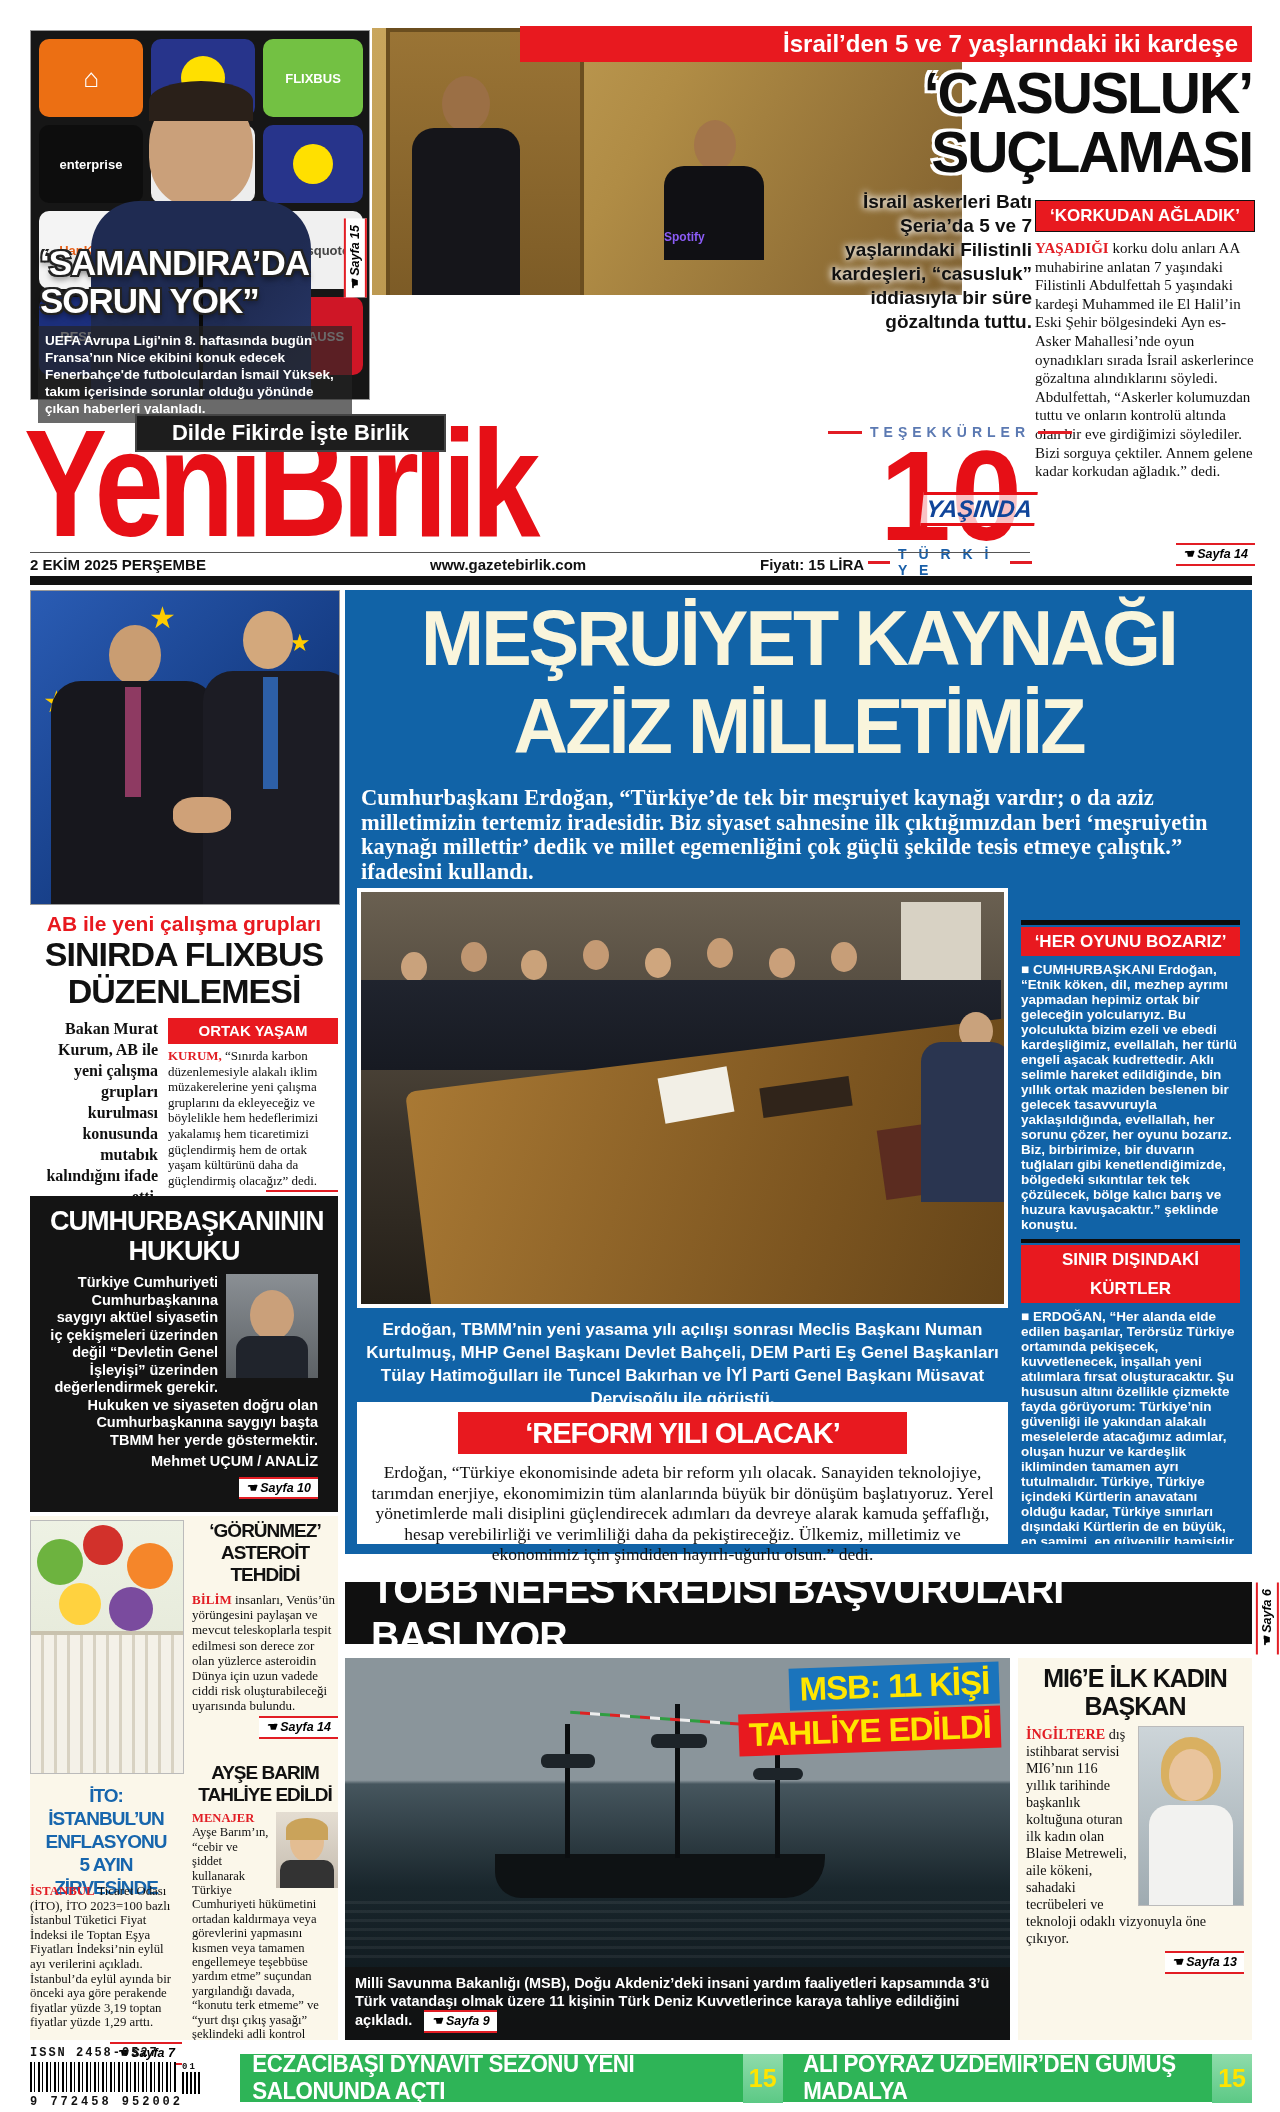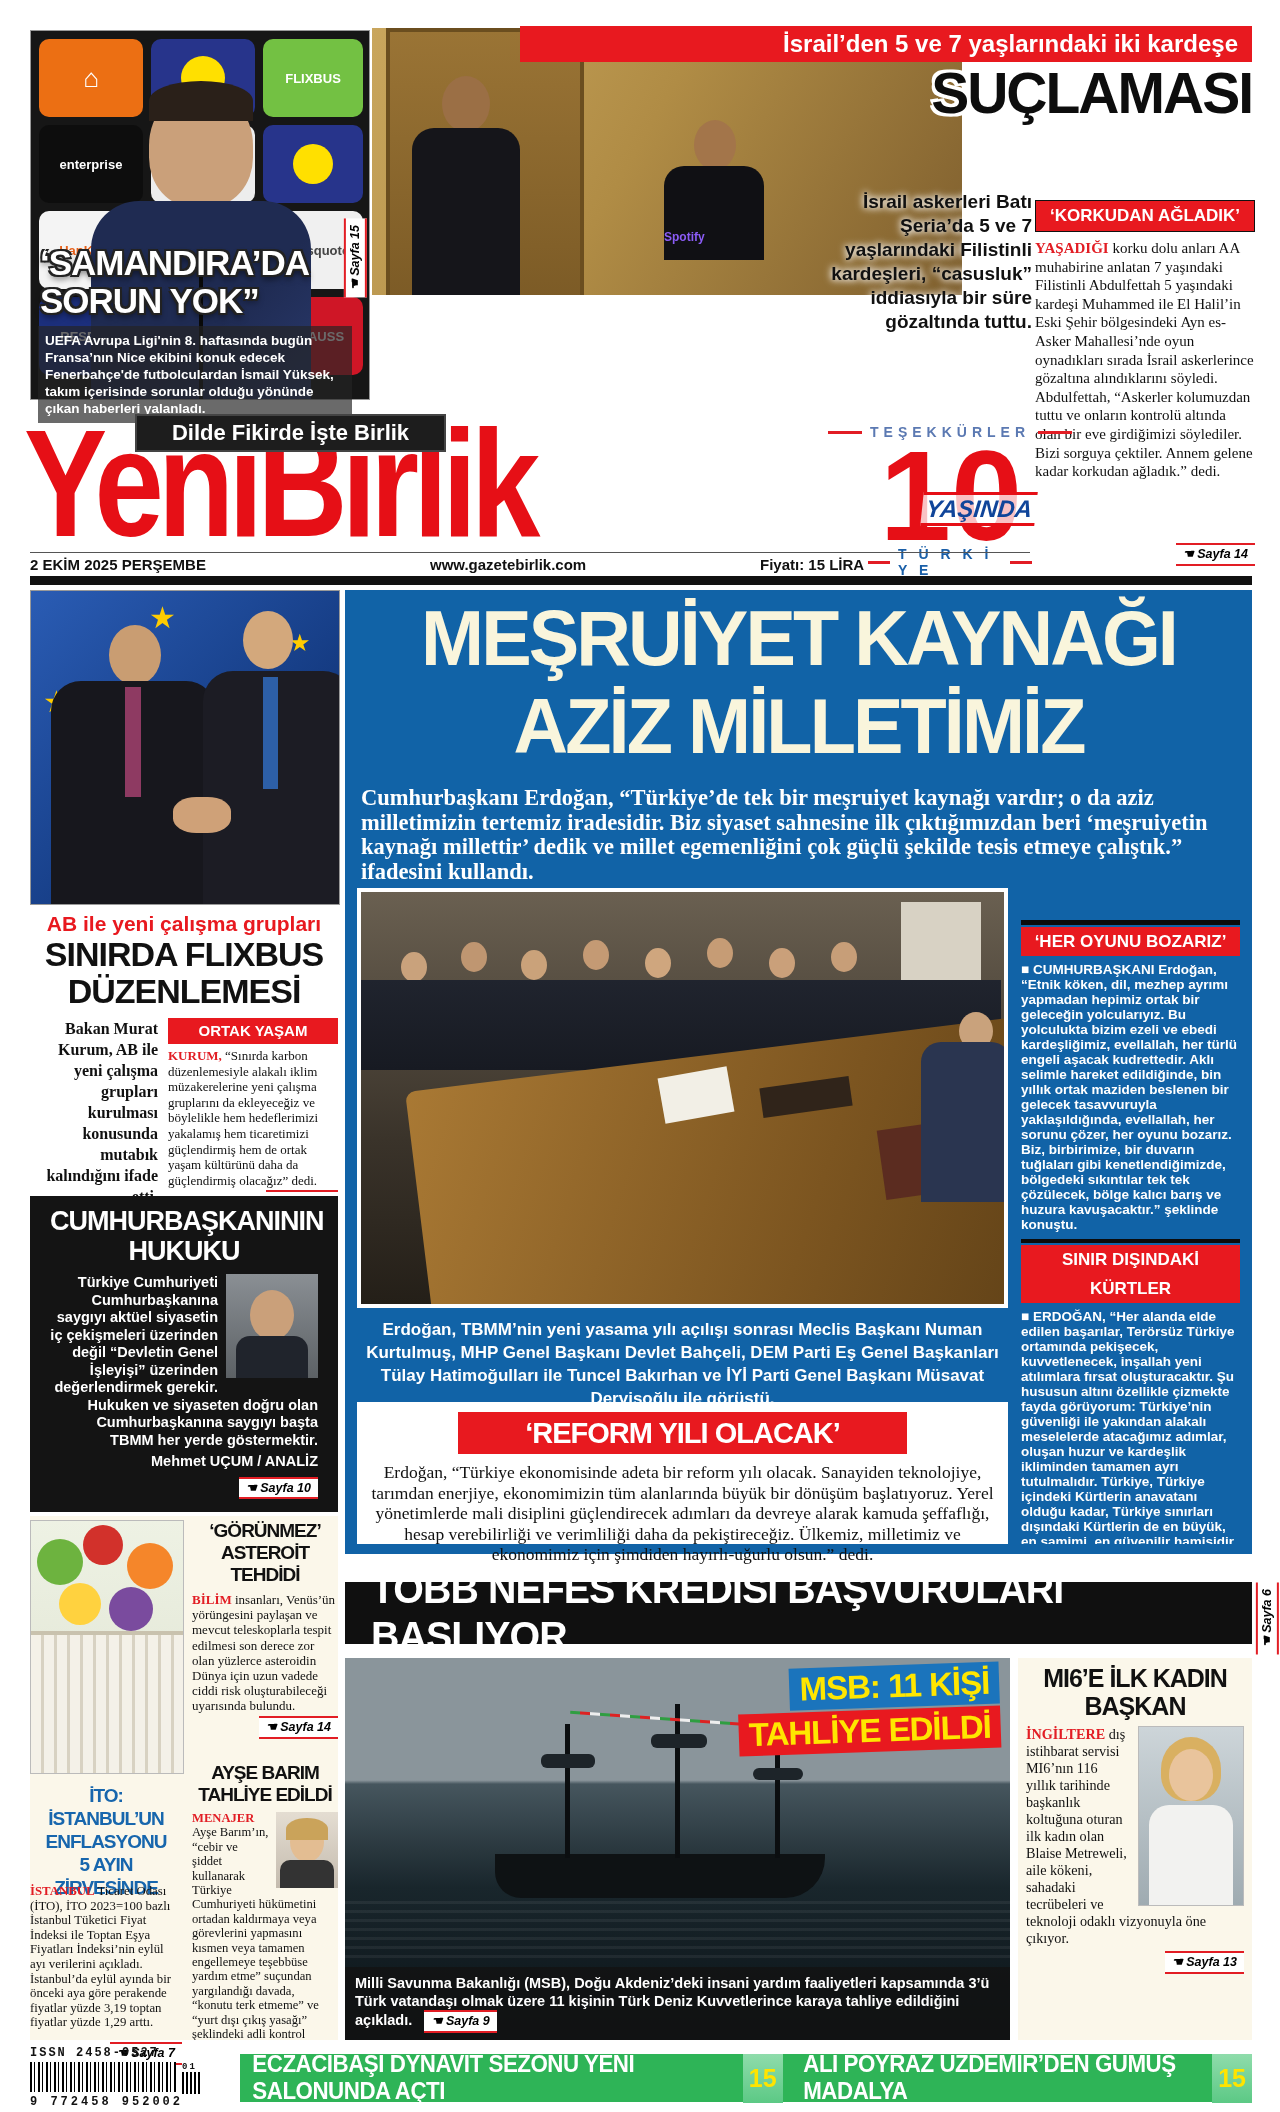--- a/index.html
+++ b/index.html
@@ -90,20 +90,21 @@
     <div class="shape" style="left:40px;top:100px;width:108px;height:167px;background:#15151a;border-radius:22px 22px 0 0"></div>
     <div class="headcirc" style="left:322px;top:92px;width:42px;height:50px;background:#a3754a"></div>
     <div class="shape" style="left:292px;top:138px;width:100px;height:94px;background:#101014;border-radius:20px 20px 0 0;color:#8b5cf6;font-weight:700;font-size:12px;text-align:left;padding-top:64px;box-sizing:border-box">
       <span>Spotify</span>
     </div>
   </div>
 
   <div class="abs" style="left:520px;top:26px;width:732px;height:36px;background:#e8191f;color:#fff;font-weight:700;font-size:24px;line-height:36px;text-align:right;padding-right:14px;box-sizing:border-box"><span>İsrail’den 5 ve 7 yaşlarındaki iki kardeşe</span></div>
 
   <div class="abs head900 outline-white" style="left:760px;top:64px;width:492px;text-align:right;font-size:57px;line-height:59px;letter-spacing:-2px">
+    <div>‘CASUSLUK’</div>
     <div>SUÇLAMASI</div>
   </div>
 
   <div class="abs bodybold" style="left:822px;top:190px;width:210px;text-align:right;font-size:19px;line-height:24px;text-shadow:0 0 6px #fff,0 0 10px #fff">İsrail askerleri Batı Şeria’da 5 ve 7 yaşlarındaki Filistinli kardeşleri, “casusluk” iddiasıyla bir süre gözaltında tuttu.</div>
 
   <aside class="abs" style="left:1035px;top:200px;width:220px;height:368px">
     <div class="redlabel" style="font-size:17px;line-height:30px;border:1px solid #111">‘KORKUDAN AĞLADIK’</div>
     <div class="serif" style="margin-top:7px;font-size:15px;line-height:18.6px;height:300px;overflow:hidden">
       <span class="lead-red">YAŞADIĞI</span><span> korku dolu anları AA muhabirine anlatan 7 yaşındaki Filistinli Abdulfettah 5 yaşındaki kardeşi Muhammed ile El Halil’in Eski Şehir bölgesindeki Ayn es-Asker Mahallesi’nde oyun oynadıkları sırada İsrail askerlerince gözaltına alındıklarını söyledi. Abdulfettah, “Askerler kolumuzdan tuttu ve onların kontrolü altında olan bir eve girdiğimizi söylediler. Bizi sorguya çektiler. Annem gelene kadar korkudan ağladık.” dedi.</span>
     </div>

